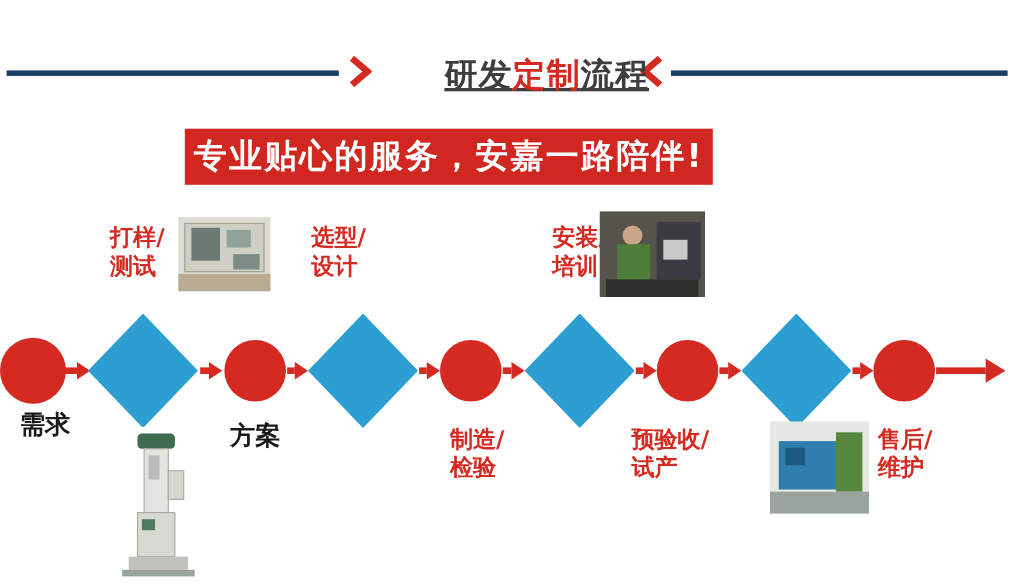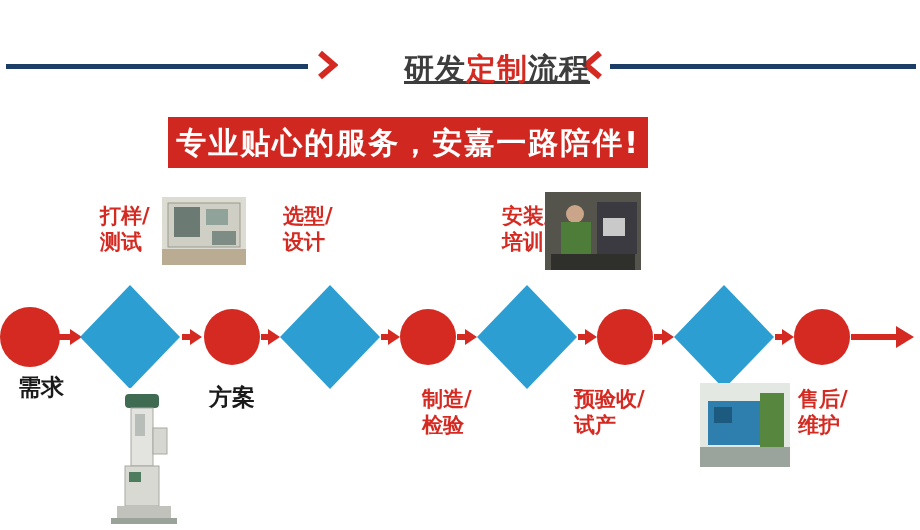--- a/index.html
+++ b/index.html
@@ -98,21 +98,21 @@
   <div class="circle" style="left:597px;top:309px;width:56px;height:56px;"></div>
   <div class="diamond" style="left:674px;top:285px;width:100px;height:104px;"></div>
   <div class="circle" style="left:794px;top:309px;width:56px;height:56px;"></div>
 
   <div class="node-label label-dark t-center" style="left:12px;top:374px;width:58px;">需求</div>
   <div class="node-label label-red" style="left:100px;top:203px;">打样/
 测试</div>
   <div class="node-label label-dark t-center" style="left:206px;top:384px;width:52px;">方案</div>
   <div class="node-label label-red" style="left:283px;top:203px;">选型/
 设计</div>
-  <div class="node-label label-red" style="left:422px;top:386px;">制造/
+  <div class="node-label label-red" style="left:409px;top:386px;">制造/
 检验</div>
   <div class="node-label label-red" style="left:502px;top:203px;">安装/
 培训</div>
   <div class="node-label label-red" style="left:574px;top:386px;">预验收/
 试产</div>
   <div class="node-label label-red" style="left:798px;top:386px;">售后/
 维护</div>
 
   <div class="photo" style="left:162px;top:197px;width:84px;height:68px;">
     <svg viewBox="0 0 84 68">

